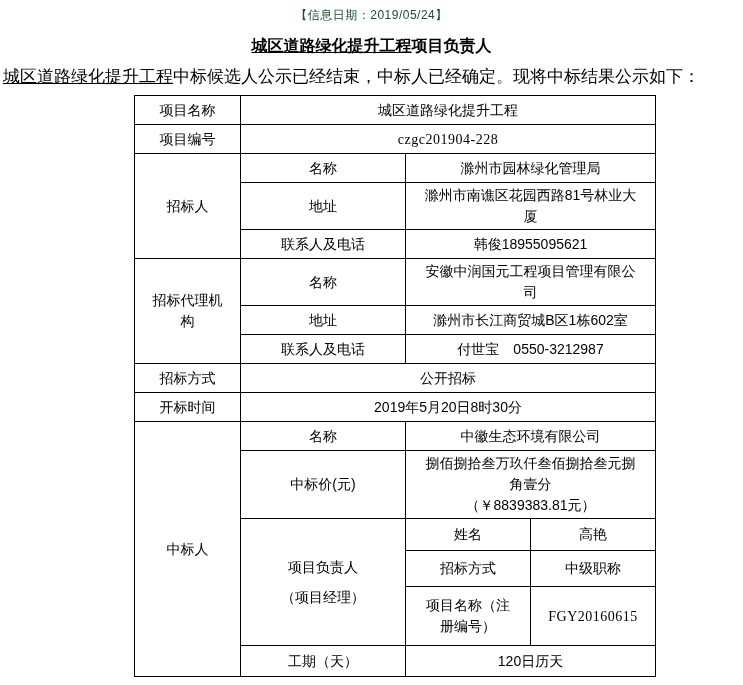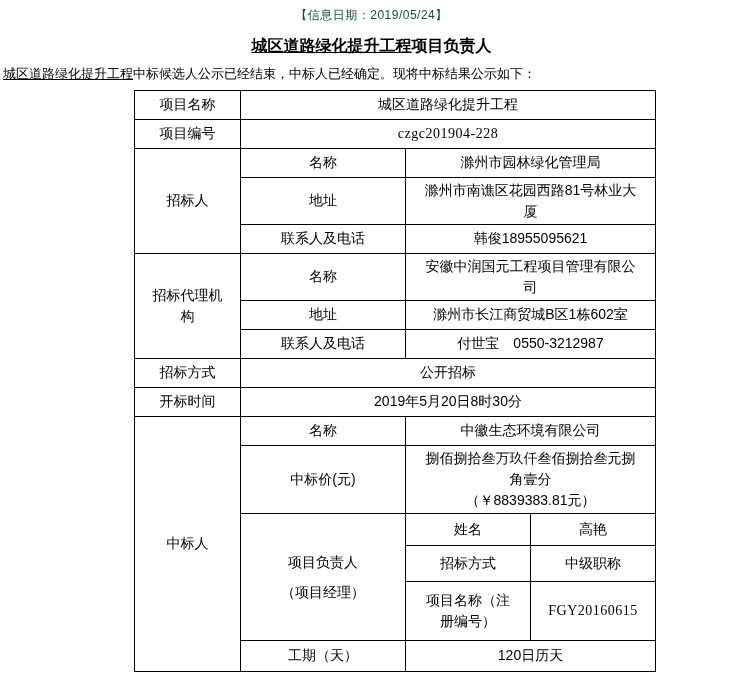--- a/index.html
+++ b/index.html
@@ -23,21 +23,21 @@
   }
 
   .subtitle {
     margin: 12px 0 0 0; text-align: center;
     font-size: 16px; font-weight: bold; color: #000;
   }
   .u { text-decoration: underline; color: #000; }
 
   .intro {
     margin: 9px 0 0 3px;
-    font-size: 13px; line-height: 1.3; color: #000;
+    font-size: 17px; line-height: 1.3; color: #000;
     white-space: nowrap;
   }
   .intro a { color: #000; cursor: pointer; }
 
   table.result {
     border-collapse: collapse; table-layout: fixed;
     width: 521px; margin: 7px 0 0 134px;
   }
   table.result td {
     border: 1px solid #000;

